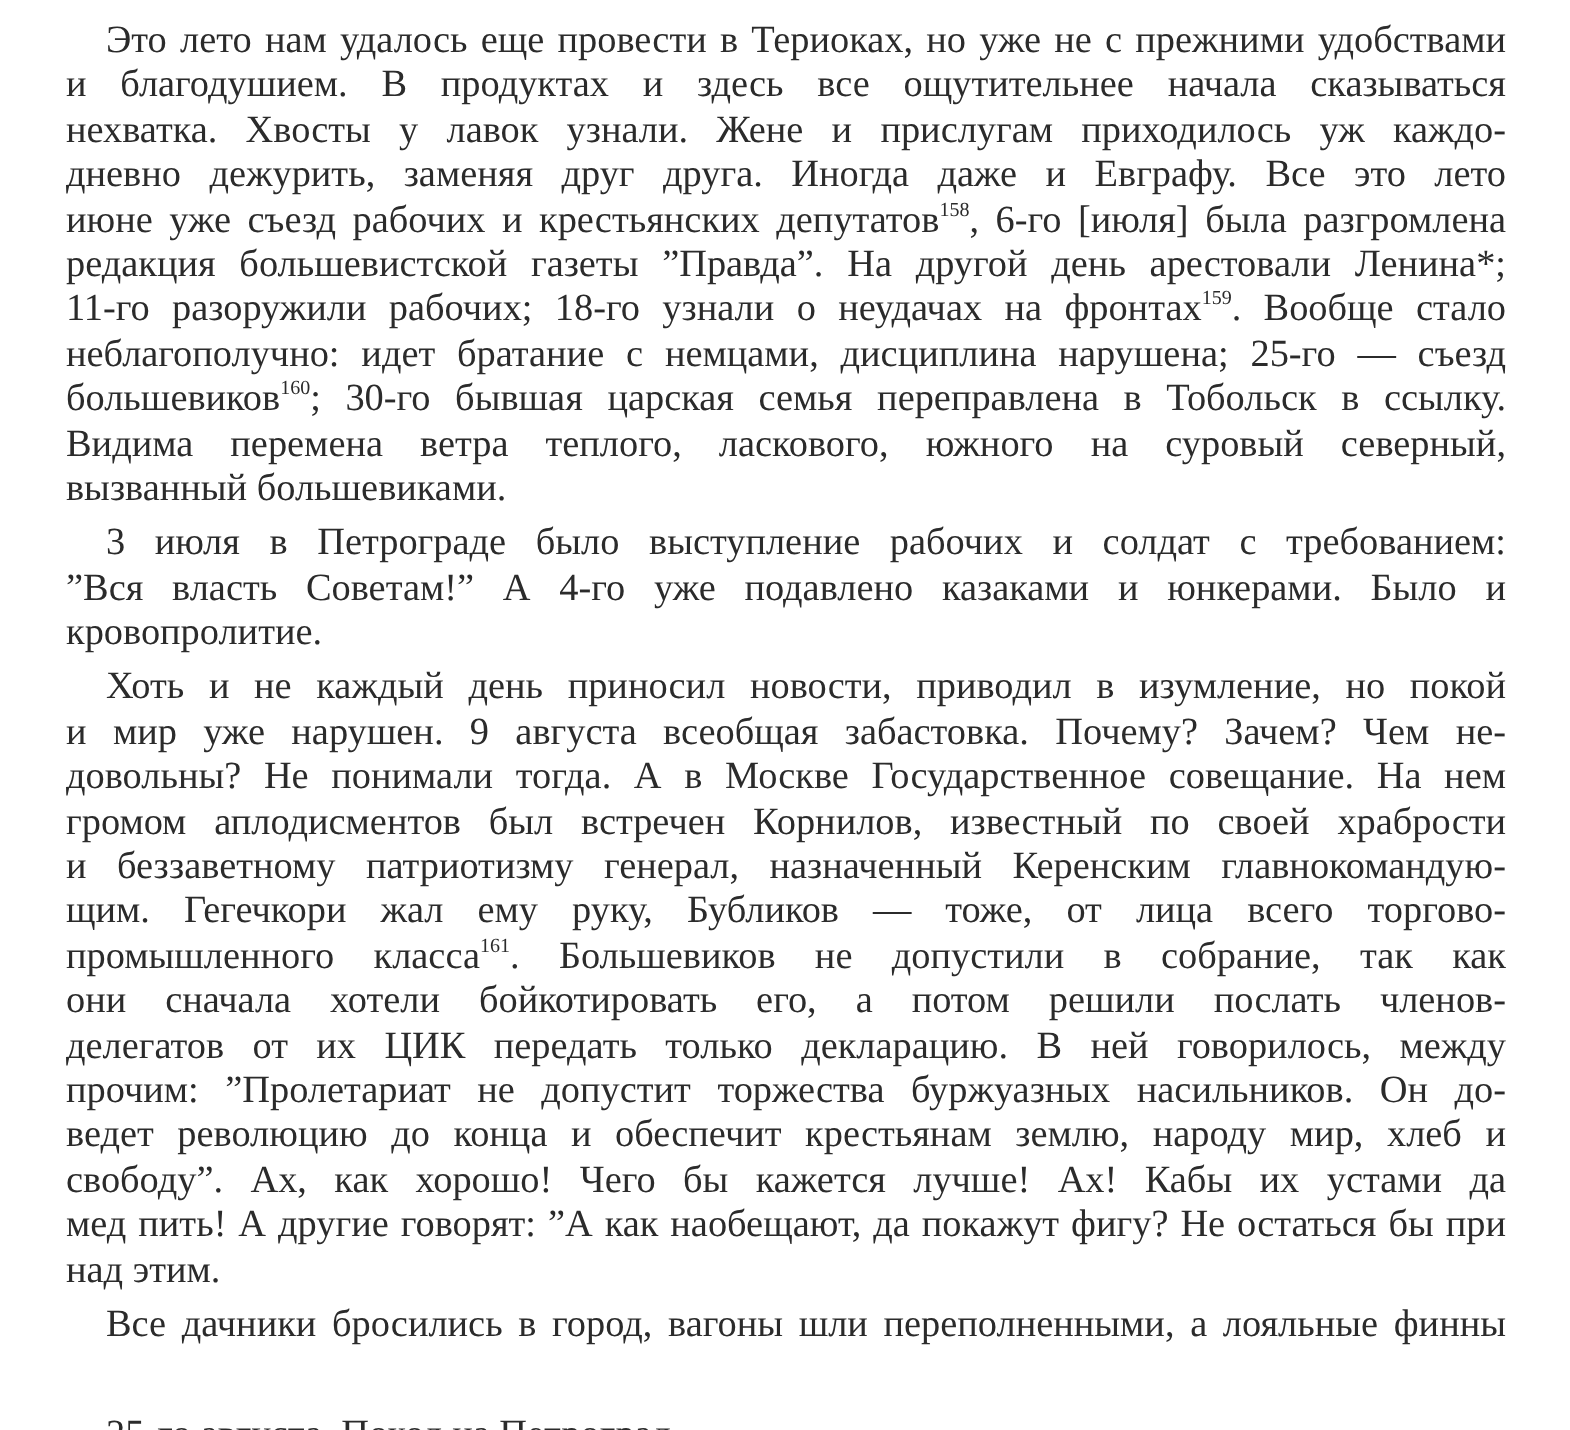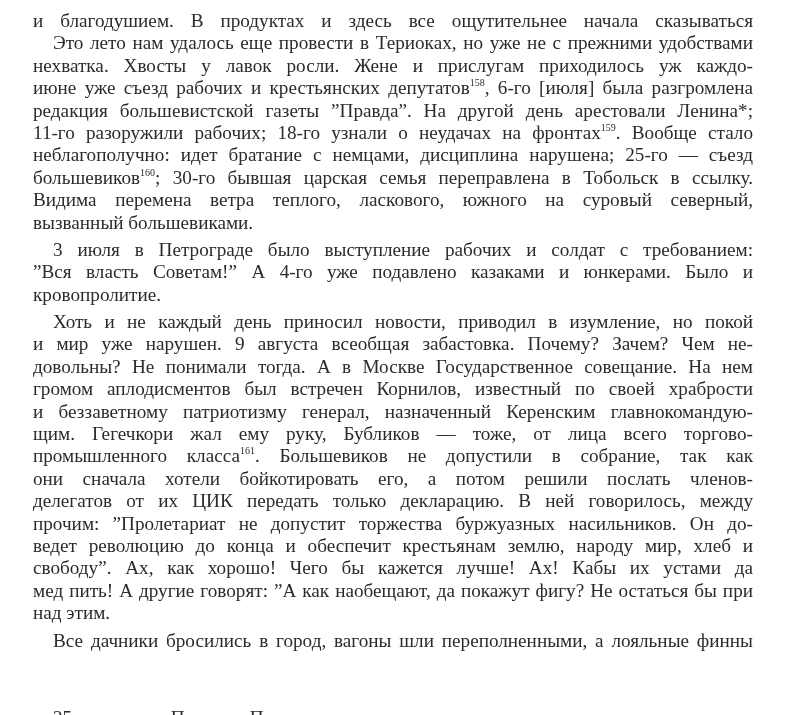--- a/index.html
+++ b/index.html
@@ -53,23 +53,24 @@
     width: 785px;
     height: 22px;
     overflow: hidden;
   }
 </style>
 </head>
 <body>
 
 <div class="page" id="page">
     <div class="para">
+      <span class="line indent">Это лето нам удалось еще провести в Териоках, но уже не с прежними удобствами</span>
       <span class="line">и благодушием. В продуктах и здесь все ощутительнее начала сказываться</span>
-      <span class="line indent">Это лето нам удалось еще провести в Териоках, но уже не с прежними удобствами</span>
-      <span class="line">нехватка. Хвосты у лавок росли. Жене и прислугам приходилось уж каждо-</span>
+      <span class="line">нехватка. Хвосты у лавок узнали. Жене и прислугам приходилось уж каждо-</span>
+      <span class="line">дневно дежурить, заменяя друг друга. Иногда даже и Евграфу. Все это лето</span>
       <span class="line"><span>июне уже съезд рабочих и крестьянских депутатов</span><sup>158</sup><span>, 6-го [июля] была разгромлена</span></span>
       <span class="line">редакция большевистской газеты ”Правда”. На другой день арестовали Ленина*;</span>
       <span class="line"><span>11-го разоружили рабочих; 18-го узнали о неудачах на фронтах</span><sup>159</sup><span>. Вообще стало</span></span>
       <span class="line">неблагополучно: идет братание с немцами, дисциплина нарушена; 25-го — съезд</span>
       <span class="line"><span>большевиков</span><sup>160</sup><span>; 30-го бывшая царская семья переправлена в Тобольск в ссылку.</span></span>
       <span class="line">Видима перемена ветра теплого, ласкового, южного на суровый северный,</span>
       <span class="line last">вызванный большевиками.</span>
     </div>
     <div class="para">
       <span class="line indent">3 июля в Петрограде было выступление рабочих и солдат с требованием:</span>

